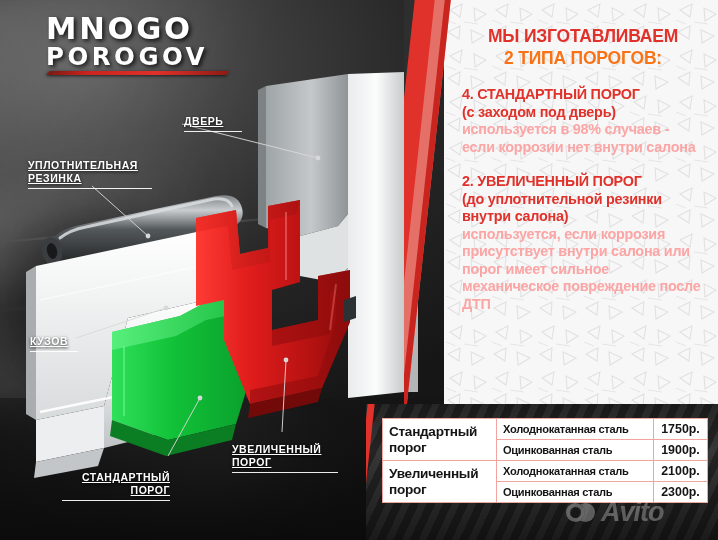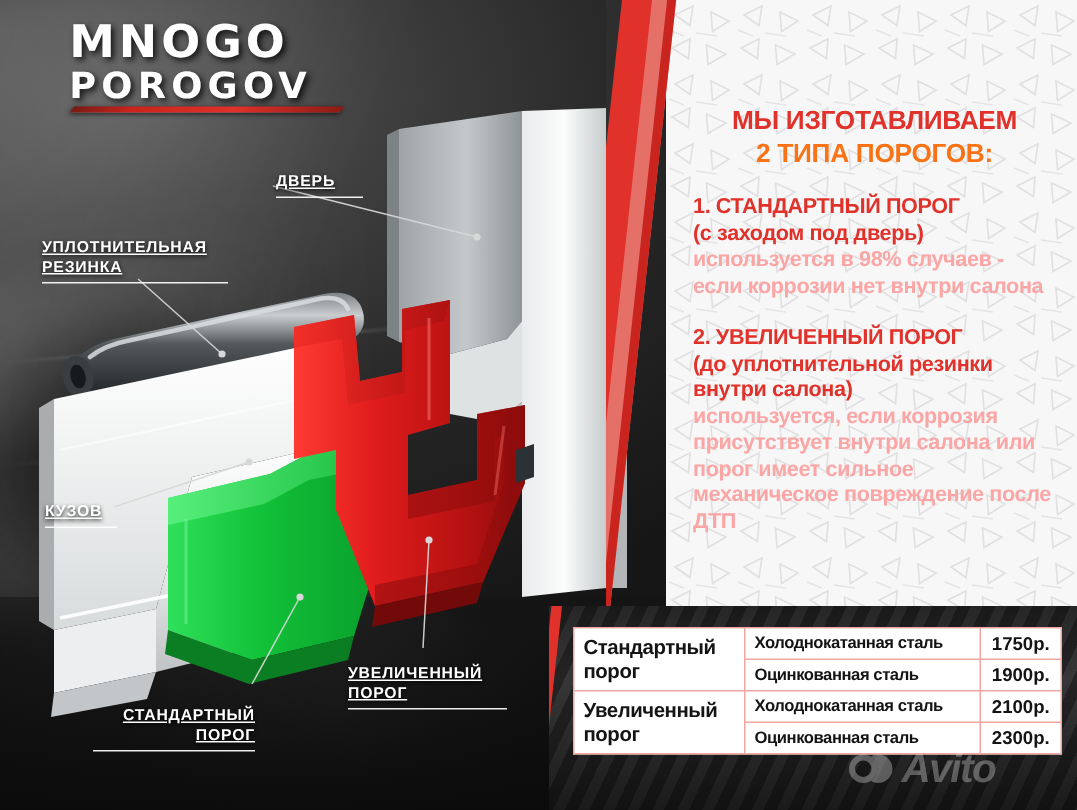--- a/index.html
+++ b/index.html
@@ -60,21 +60,21 @@
   #pattern{position:absolute;left:0;top:0;width:274px;height:540px;opacity:.55;}
 
   
   .slab{position:absolute;top:-30px;height:600px;transform-origin:top center;}
   .slab-dark{left:-6px;width:46px;background:#2e2e2e;transform:rotate(6.2deg);}
   .slab-red{left:14px;width:30px;background:#e0312a;transform:rotate(6.2deg);}
   .slab-red-lite{left:34px;width:16px;background:#e57b72;transform:rotate(6.2deg);opacity:.85;}
   .slab-thin{left:44px;width:6px;background:#c9241d;transform:rotate(6.2deg);}
 
   
-  #content{position:absolute;left:40px;top:0;width:274px;height:477px;padding:26px 14px 0 18px;margin-top:44px;}
+  #content{position:absolute;left:40px;top:0;width:274px;height:477px;padding:26px 14px 0 18px;}
   .h1{color:#e0312a;font-size:17.5px;font-weight:700;line-height:21px;letter-spacing:-.2px;
       text-align:center;}
   .h2{color:#f97316;font-size:17.5px;font-weight:700;line-height:22px;letter-spacing:-.2px;
       text-align:center;}
   .sec{margin-top:17px;}
   .sec-title{color:#e0312a;font-size:14.4px;font-weight:700;line-height:17.5px;letter-spacing:-.25px;}
   .sec-sub{color:#e0312a;font-size:14.4px;font-weight:700;line-height:17.5px;letter-spacing:-.25px;}
   .sec-body{color:#fca5a5;font-size:14.4px;font-weight:700;line-height:17.5px;letter-spacing:-.25px;}
 
   
@@ -287,21 +287,21 @@
     <div class="slab slab-dark"></div>
     <div class="slab slab-red"></div>
     <div class="slab slab-red-lite"></div>
     <div class="slab slab-thin"></div>
 
     <div id="content">
       <div class="h1">МЫ ИЗГОТАВЛИВАЕМ</div>
       <div class="h2">2 ТИПА ПОРОГОВ:</div>
 
       <div class="sec">
-        <div class="sec-title">1. СТАНДАРТНЫЙ ПОРОГ</div>
+        <div class="sec-title">4. СТАНДАРТНЫЙ ПОРОГ</div>
         <div class="sec-sub">(с заходом под дверь)</div>
         <div class="sec-body">используется в 98% случаев - если коррозии нет внутри салона</div>
       </div>
 
       <div class="sec">
         <div class="sec-title">2. УВЕЛИЧЕННЫЙ ПОРОГ</div>
         <div class="sec-sub">(до уплотнительной резинки внутри салона)</div>
         <div class="sec-body">используется, если коррозия присутствует внутри салона или порог имеет сильное механическое повреждение после ДТП</div>
       </div>
     </div>

